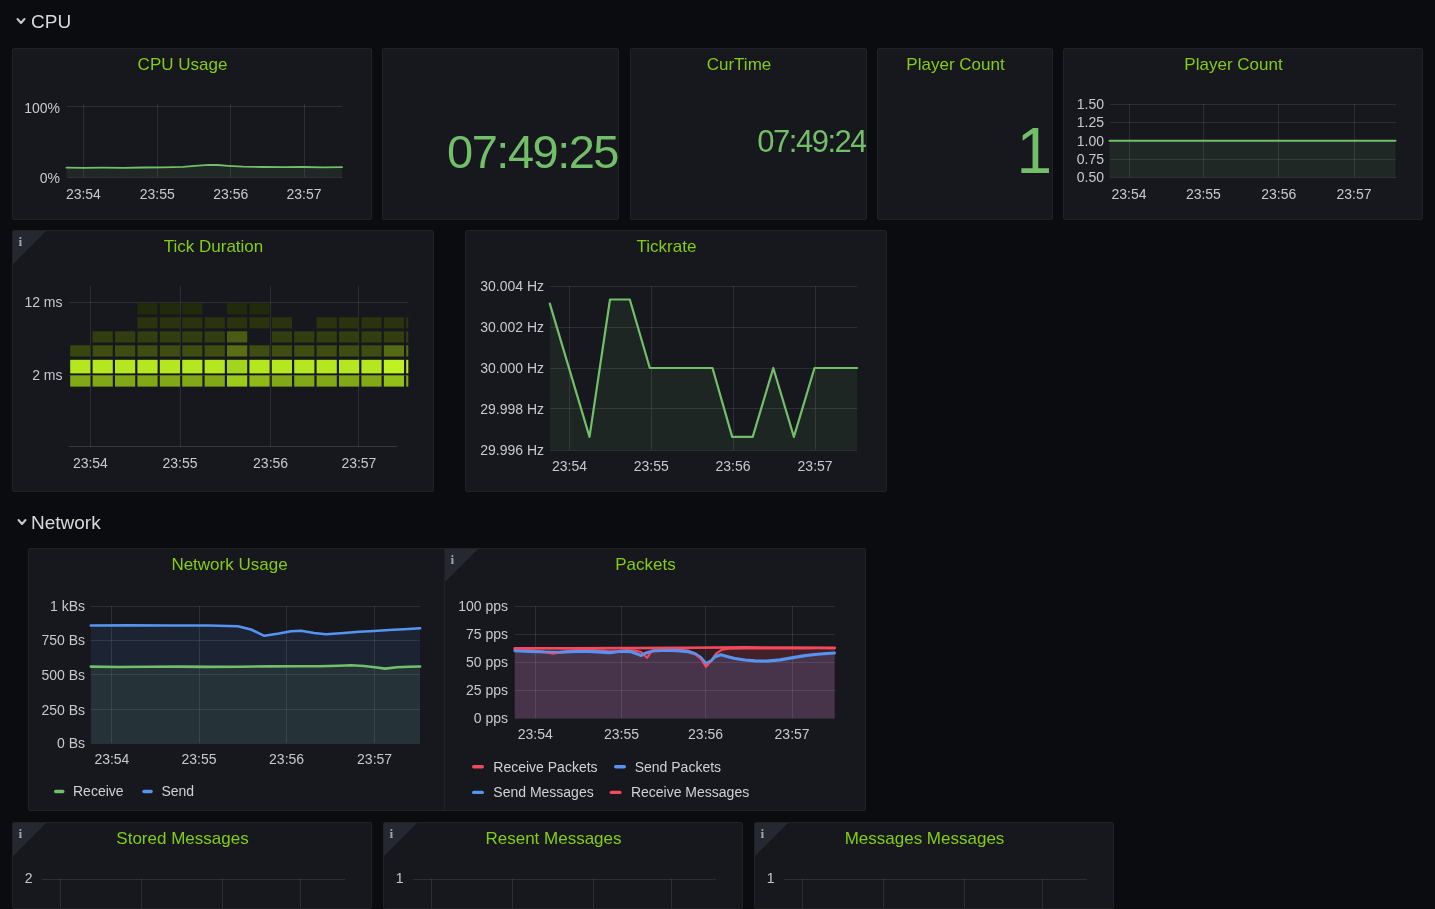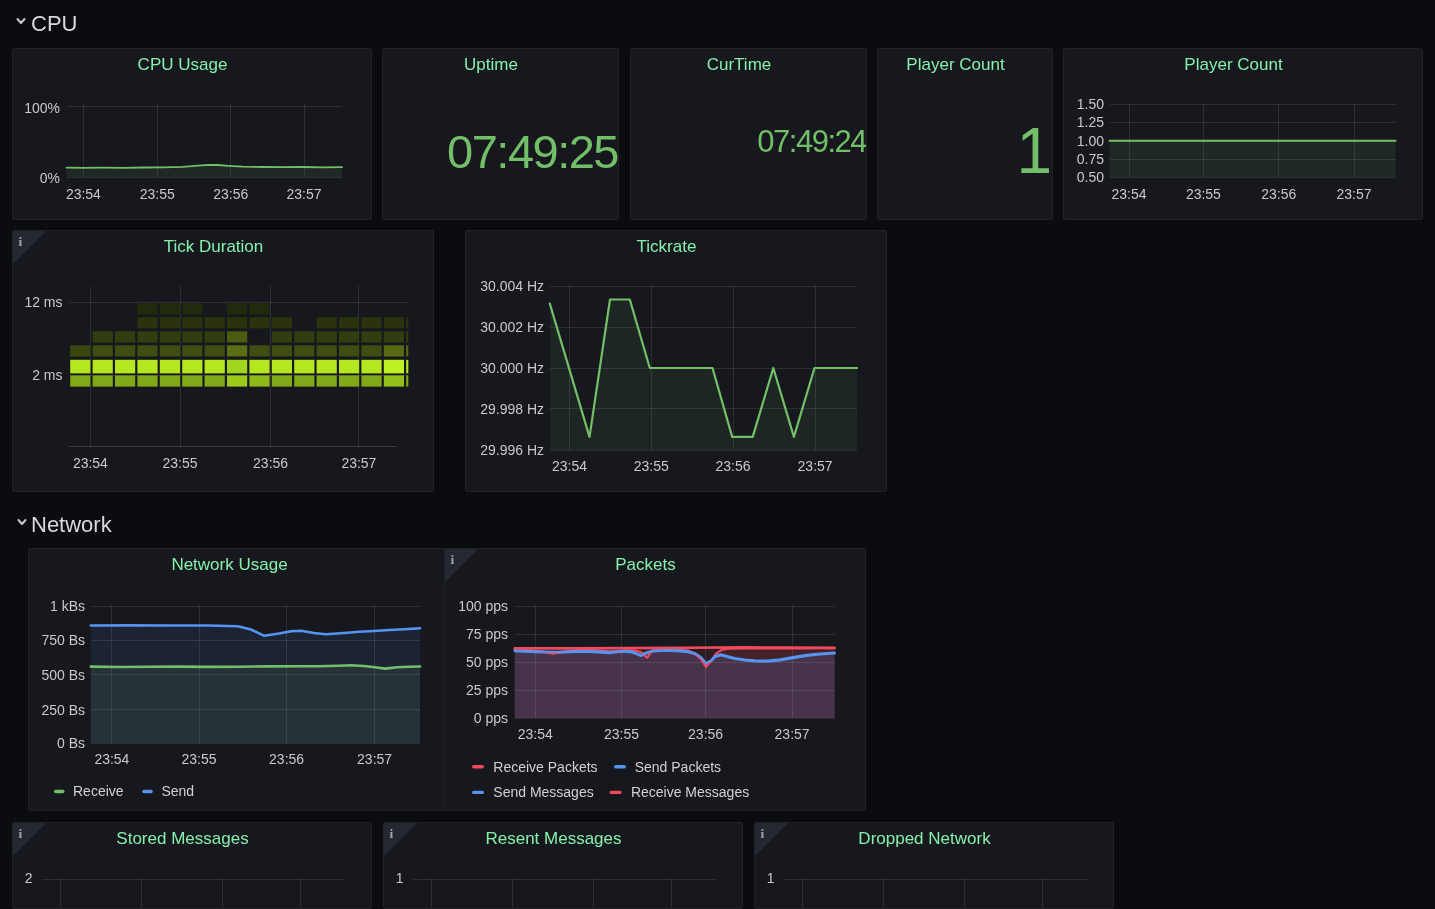--- a/index.html
+++ b/index.html
@@ -1,17 +1,17 @@
 <!DOCTYPE html>
 <html><head><meta charset="utf-8"><style>
 html,body{margin:0;padding:0;background:#0b0c0f;width:1435px;height:909px;overflow:hidden;}
 body{font-family:"Liberation Sans",sans-serif;position:relative;}
 .panel{position:absolute;background:#16181d;border:1px solid #202226;border-radius:2px;box-sizing:border-box;overflow:hidden;}
-.ptitle{position:absolute;top:0;left:1px;height:30px;line-height:31px;text-align:center;color:#86efac;font-size:17px;font-weight:500;white-space:nowrap;}
-.rowhdr{position:absolute;color:#d8d9da;font-size:22px;}
+.ptitle{position:absolute;top:0;left:1px;height:30px;line-height:31px;text-align:center;color:#84cc16;font-size:17px;font-weight:500;white-space:nowrap;}
+.rowhdr{position:absolute;color:#d8d9da;font-size:19px;}
 .chev{position:absolute;width:12px;height:12px;}
 .statv{position:absolute;left:0;right:0;text-align:right;color:#73bf69;font-weight:400;}
 </style></head><body>
 <svg class="chev" style="left:15px;top:15px" viewBox="0 0 12 12">
     <polyline points="2.5,4 6,8 9.5,4" stroke="#c7c8cc" stroke-width="2" fill="none" stroke-linecap="round" stroke-linejoin="round"></polyline>
   </svg>
 <div class="rowhdr" style="left:31px;top:11px">CPU</div>
 <div class="panel" style="left:12px;top:48px;width:360px;height:172px">
     <div class="ptitle" style="width:337px">CPU Usage</div>
     <svg width="358" height="170" viewBox="0 0 358 170" style="position:absolute;left:0;top:0">
@@ -25,21 +25,20 @@
       <polyline points="53.5,118.7 70.0,118.8 90.0,118.6 110.0,118.8 130.0,118.5 150.0,118.4 170.0,117.9 185.0,116.6 196.0,115.8 205.0,116.0 215.0,116.8 230.0,117.7 250.0,118.0 270.0,118.2 290.0,118.0 310.0,118.3 329.0,118.2" stroke="#73bf69" stroke-width="1.8" fill="none" stroke-linejoin="round" stroke-linecap="round"></polyline>
       <text x="47" y="63.5" font-size="14" fill="#c8c9ce" text-anchor="end" font-weight="400" font-family="Liberation Sans, sans-serif">100%</text>
       <text x="47" y="133.5" font-size="14" fill="#c8c9ce" text-anchor="end" font-weight="400" font-family="Liberation Sans, sans-serif">0%</text>
       <text x="70.4" y="149.5" font-size="14" fill="#c8c9ce" text-anchor="middle" font-weight="400" font-family="Liberation Sans, sans-serif">23:54</text>
       <text x="144.3" y="149.5" font-size="14" fill="#c8c9ce" text-anchor="middle" font-weight="400" font-family="Liberation Sans, sans-serif">23:55</text>
       <text x="217.8" y="149.5" font-size="14" fill="#c8c9ce" text-anchor="middle" font-weight="400" font-family="Liberation Sans, sans-serif">23:56</text>
       <text x="291.0" y="149.5" font-size="14" fill="#c8c9ce" text-anchor="middle" font-weight="400" font-family="Liberation Sans, sans-serif">23:57</text>
     </svg>
   </div>
 <div class="panel" style="left:382px;top:48px;width:237px;height:172px">
-    <div class="ptitle" style="width:214px">Uptime</div>
     <div class="statv" style="top:75px;font-size:47px;letter-spacing:-1.5px">07:49:25</div>
   </div>
 <div class="panel" style="left:630px;top:48px;width:237px;height:172px">
     <div class="ptitle" style="width:214px">CurTime</div>
     <div class="statv" style="top:75px;font-size:31px;letter-spacing:-1.5px">07:49:24</div>
   </div>
 <div class="panel" style="left:877px;top:48px;width:176px;height:172px">
     <div class="ptitle" style="width:153px">Player Count</div>
     <div class="statv" style="top:65px;font-size:64px">1</div>
   </div>
@@ -296,21 +295,21 @@
       <line x1="209.1" y1="56.4" x2="209.1" y2="86" stroke="rgba(204,204,220,0.12)" stroke-width="1" shape-rendering="crispEdges"></line>
       <line x1="287.3" y1="56.4" x2="287.3" y2="86" stroke="rgba(204,204,220,0.12)" stroke-width="1" shape-rendering="crispEdges"></line>
       <text x="19.5" y="59.8" font-size="14" fill="#c8c9ce" text-anchor="end" font-weight="400" font-family="Liberation Sans, sans-serif">1</text>
     </svg>
     <svg width="358" height="86" viewBox="0 0 358 86" style="position:absolute;left:0;top:0">
       <polygon points="0,0 33,0 0,33" fill="#252830"></polygon>
       <text x="5.5" y="15" font-size="13.5" font-weight="bold" font-family="Liberation Serif, serif" fill="#a0a4a9">i</text>
     </svg>
   </div>
 <div class="panel" style="left:754px;top:822px;width:360px;height:87px">
-    <div class="ptitle" style="width:337px">Dropped Network</div>
+    <div class="ptitle" style="width:337px">Messages Messages</div>
     <svg width="358" height="86" viewBox="0 0 358 86" style="position:absolute;left:0;top:0">
       <line x1="29" y1="56.4" x2="332.3" y2="56.4" stroke="rgba(204,204,220,0.12)" stroke-width="1" shape-rendering="crispEdges"></line>
       <line x1="47.6" y1="56.4" x2="47.6" y2="86" stroke="rgba(204,204,220,0.12)" stroke-width="1" shape-rendering="crispEdges"></line>
       <line x1="128.4" y1="56.4" x2="128.4" y2="86" stroke="rgba(204,204,220,0.12)" stroke-width="1" shape-rendering="crispEdges"></line>
       <line x1="209.1" y1="56.4" x2="209.1" y2="86" stroke="rgba(204,204,220,0.12)" stroke-width="1" shape-rendering="crispEdges"></line>
       <line x1="287.3" y1="56.4" x2="287.3" y2="86" stroke="rgba(204,204,220,0.12)" stroke-width="1" shape-rendering="crispEdges"></line>
       <text x="19.5" y="59.8" font-size="14" fill="#c8c9ce" text-anchor="end" font-weight="400" font-family="Liberation Sans, sans-serif">1</text>
     </svg>
     <svg width="358" height="86" viewBox="0 0 358 86" style="position:absolute;left:0;top:0">
       <polygon points="0,0 33,0 0,33" fill="#252830"></polygon>

